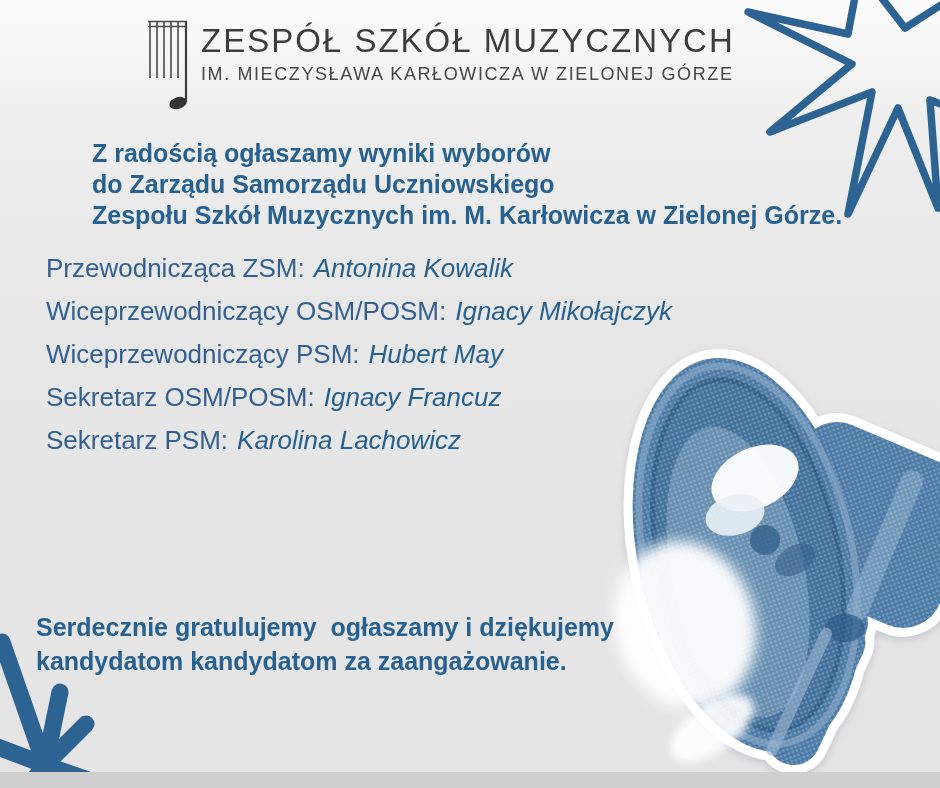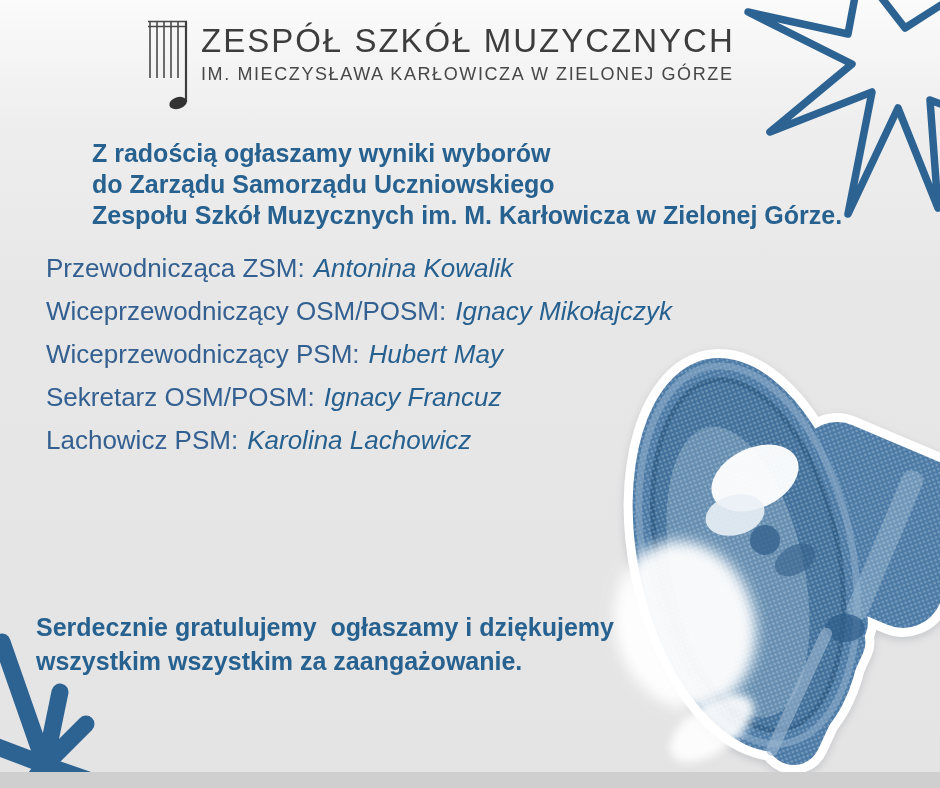--- a/index.html
+++ b/index.html
@@ -139,23 +139,23 @@
     </div>
     <div class="result-row">
       <span class="role">Wiceprzewodniczący PSM:</span>
       <span class="winner">Hubert May</span>
     </div>
     <div class="result-row">
       <span class="role">Sekretarz OSM/POSM:</span>
       <span class="winner">Ignacy Francuz</span>
     </div>
     <div class="result-row">
-      <span class="role">Lachowicz PSM:</span>
+      <span class="role">Sekretarz PSM:</span>
       <span class="winner">Karolina Lachowicz</span>
     </div>
   </div>
 
   <div class="content closing">
     <div>Serdecznie gratulujemy  ogłaszamy i dziękujemy</div>
-    <div>wszystkim wszystkim za zaangażowanie.</div>
+    <div>kandydatom kandydatom za zaangażowanie.</div>
   </div>
 
 </div>
 
 </body></html>

